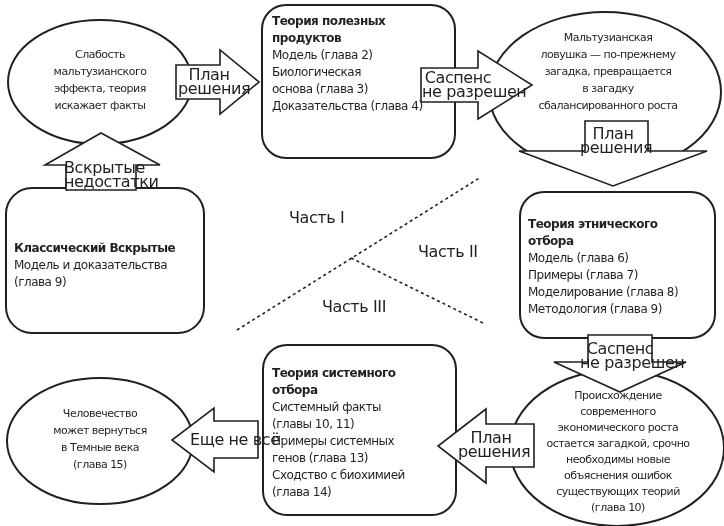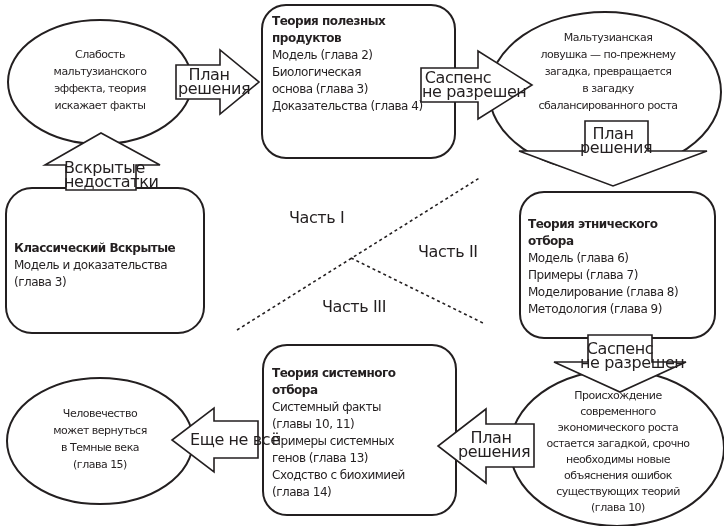--- a/index.html
+++ b/index.html
@@ -70,21 +70,21 @@
   <span>Мальтузианская</span>
   <span>ловушка — по-прежнему</span>
   <span>загадка, превращается</span>
   <span>в загадку</span>
   <span>сбалансированного роста</span>
 </div>
 
 <div class="box-text" style="left:14px; top:240px; width:188px;">
   <span class="title line">Классический Вскрытые</span>
   <span class="line">Модель и доказательства</span>
-  <span class="line">(глава 3)</span>
+  <span class="line">(глава 9)</span>
 </div>
 
 <div class="box-text" style="left:528px; top:216px; width:185px;">
   <span class="title line">Теория этнического</span>
   <span class="title line">отбора</span>
   <span class="line">Модель (глава 6)</span>
   <span class="line">Примеры (глава 7)</span>
   <span class="line">Моделирование (глава 8)</span>
   <span class="line">Методология (глава 9)</span>
 </div>

